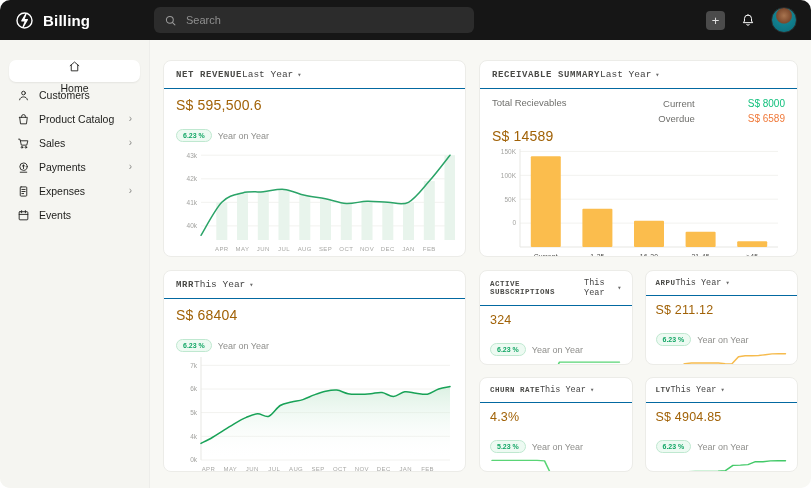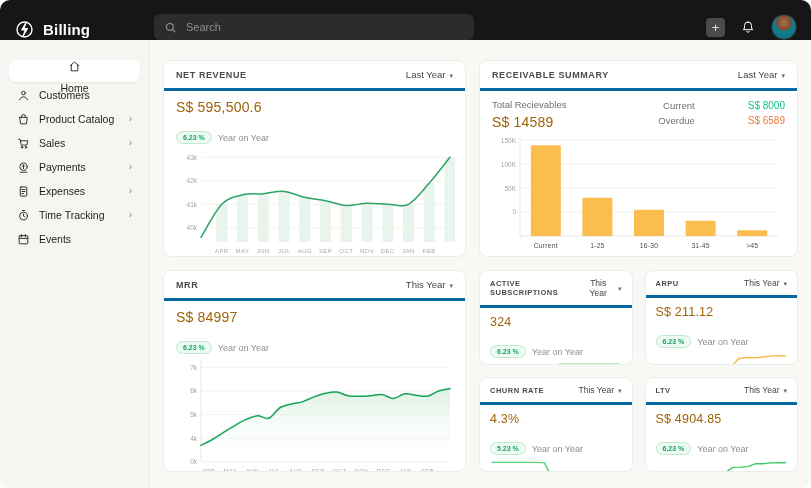--- a/index.html
+++ b/index.html
@@ -1,21 +1,21 @@
 <!DOCTYPE html>
 <html><head>
 <meta charset="utf-8">
 <style>
   html,body{margin:0;padding:0;background:#ffffff;}
   body{width:811px;height:488px;font-family:"Liberation Sans","DejaVu Sans",sans-serif;}
   *{box-sizing:border-box;}
   .app{width:811px;height:488px;border-radius:10px;overflow:hidden;background:#F8F8F4;display:flex;flex-direction:column;}
 
   
-  .topbar{height:40px;background:#161616;display:flex;align-items:flex-end;padding:0 14px;flex-shrink:0;}
+  .topbar{height:40px;background:#161616;display:flex;align-items:center;padding:0 14px;flex-shrink:0;}
   .brand{display:flex;align-items:center;gap:8px;width:140px;}
   .logo svg{width:21px;height:21px;display:block;stroke:#fff;fill:none;stroke-width:1.6;stroke-linejoin:round;stroke-linecap:round;}
   .brand-name{color:#fff;font-size:15px;font-weight:700;letter-spacing:.2px;}
   .searchbox{width:320px;height:26px;background:#2C2C2C;border-radius:6px;display:flex;align-items:center;gap:7px;padding:0 10px;}
   .search-ic svg{width:13px;height:13px;display:block;stroke:#9a9a9a;fill:none;stroke-width:1.6;stroke-linecap:round;}
   .search-input{flex:1;background:transparent;border:none;outline:none;color:#d6d6d6;font-size:11px;font-family:inherit;}
   .search-input::placeholder{color:#8f8f8f;}
   .top-right{margin-left:auto;display:flex;align-items:center;gap:15px;}
   .add-btn{width:19px;height:19px;border:none;border-radius:4px;background:#4B4B4B;color:#e2e2e2;font-size:13px;line-height:17px;padding:0;cursor:pointer;display:flex;align-items:center;justify-content:center;}
   .bell svg{width:16px;height:16px;display:block;stroke:#fff;fill:none;stroke-width:1.5;stroke-linecap:round;stroke-linejoin:round;}
@@ -27,38 +27,38 @@
   .side-item{height:22px;display:flex;align-items:center;gap:9px;padding:0 8px;border-radius:7px;font-size:10.5px;color:#1d1d1b;cursor:pointer;}
   .side-item.active{background:#fff;box-shadow:0 1px 2px rgba(0,0,0,.07);font-weight:400;flex-direction:column;}
   .s-icon{display:flex;}
   .s-icon svg{width:13px;height:13px;stroke:#242422;fill:none;stroke-width:1.7;stroke-linecap:round;stroke-linejoin:round;}
   .chev{margin-left:auto;color:#8d8d8a;font-size:10px;line-height:1;}
   .chev::after{content:"\203A";}
 
   
   .content{flex:1;padding:20px 13px 16px;display:grid;grid-template-columns:303px 1fr;grid-template-rows:197px 1fr;gap:13px;min-width:0;}
   .card{background:#fff;border:1px solid #ECECE8;border-radius:8px;display:flex;flex-direction:column;overflow:hidden;}
-  .card-head{display:flex;align-items:center;justify-content:space-between;padding:8px 12px;border-bottom:3px solid #0369a1;flex-shrink:0;}
+  .card-head{display:flex;align-items:center;padding:8px 12px;border-bottom:1px solid #0369a1;flex-shrink:0;font-family:Liberation Mono, monospace;}
   .card-title{font-size:9px;font-weight:700;letter-spacing:.6px;color:#4A4A47;}
   .card-title.sm{font-size:7.5px;letter-spacing:.5px;}
   .period{display:flex;align-items:center;gap:4px;background:none;border:none;padding:0;font-family:inherit;font-size:9.5px;color:#454545;cursor:pointer;}
   .period.sm{font-size:8.5px;}
   .caret::after{content:"\25BE";font-size:7px;color:#6b6b6b;}
   .card-body{flex:1;display:flex;flex-direction:column;padding:8px 12px 5px;min-height:0;}
   .big-value{font-size:14px;font-weight:400;color:#a16207;letter-spacing:.2px;}
   .big-value.sm-value{font-size:12.5px;}
   .badge-row{display:flex;align-items:center;gap:6px;margin-top:16px;}
   .badge{font-size:7px;font-weight:700;color:#12A665;background:#EDFAF2;border:1px solid #BFE8D0;border-radius:8px;padding:2px 6px;line-height:1;}
   .yoy{font-size:9px;color:#8F8F8C;}
   .chart{margin-top:auto;}
   .chart svg{display:block;}
 
   .recv-row{display:flex;justify-content:space-between;align-items:flex-start;}
   .recv-label{font-size:9.5px;color:#6F6F6C;}
-  .recv-left .big-value{margin-top:4px;}
+  .recv-left .big-value{margin-top:20px;}
   .recv-right{display:flex;flex-direction:column;gap:4px;padding-top:1px;}
   .recv-line{display:flex;justify-content:flex-end;gap:9px;align-items:baseline;}
   .recv-k{font-size:9.5px;color:#6F6F6C;}
   .recv-v{font-size:10px;font-weight:400;margin-left:44px;}
   .recv-v.green{color:#12C07D;}
   .recv-v.orange{color:#F0793A;}
 
   .kpi-grid{display:grid;grid-template-columns:1fr 1fr;grid-template-rows:1fr 1fr;gap:12px;min-height:0;}
   .kpi .card-head{padding:7px 10px;}
   .kpi .card-body{padding:7px 10px 8px;}
@@ -153,30 +153,20 @@
           <span class="chev"></span>
         </div>
         <div class="side-item">
           <span class="s-icon">
             <svg viewBox="0 0 24 24">
               <rect x="6" y="3.5" width="12" height="17" rx="1.5"></rect>
               <path d="M9 8.2h6M9 12h6M9 15.8h3.2"></path>
             </svg>
           </span>
           <span class="s-label">Expenses</span>
-          <span class="chev"></span>
-        </div>
-        <div class="side-item">
-          <span class="s-icon">
-            <svg viewBox="0 0 24 24">
-              <circle cx="12" cy="13" r="7.2"></circle>
-              <path d="M12 9v4.2l2.8 1.8M9.8 2.8h4.4"></path>
-            </svg>
-          </span>
-          <span class="s-label">Time Tracking</span>
           <span class="chev"></span>
         </div>
         <div class="side-item">
           <span class="s-icon">
             <svg viewBox="0 0 24 24">
               <rect x="4" y="5" width="16" height="15" rx="1.5"></rect>
               <path d="M4 10h16M8.5 3v4M15.5 3v4"></path>
             </svg>
           </span>
           <span class="s-label">Events</span>
@@ -292,21 +282,21 @@
 
       <section class="card">
         <div class="card-head">
           <span class="card-title">MRR</span>
           <button class="period">
             <span>This Year</span>
             <span class="caret"></span>
           </button>
         </div>
         <div class="card-body">
-          <div class="big-value">S$ 84997</div>
+          <div class="big-value">S$ 68404</div>
           <div class="badge-row">
             <span class="badge">6.23 %</span>
             <span class="yoy">Year on Year</span>
           </div>
           <div class="chart" id="chart-mrr">
               <svg width="279" height="122" viewBox="0 0 279 122">
                 <line x1="25" x2="274" y1="13.3" y2="13.3" stroke="#F2F2EF" stroke-width="1"></line>
                 <text x="21" y="15.600000000000001" text-anchor="end" font-size="6.5" fill="#A3A3A0" font-family="Liberation Sans, DejaVu Sans, sans-serif" letter-spacing="0">7k</text>
                 <line x1="25" x2="274" y1="37" y2="37" stroke="#F2F2EF" stroke-width="1"></line>
                 <text x="21" y="39.3" text-anchor="end" font-size="6.5" fill="#A3A3A0" font-family="Liberation Sans, DejaVu Sans, sans-serif" letter-spacing="0">6k</text>

